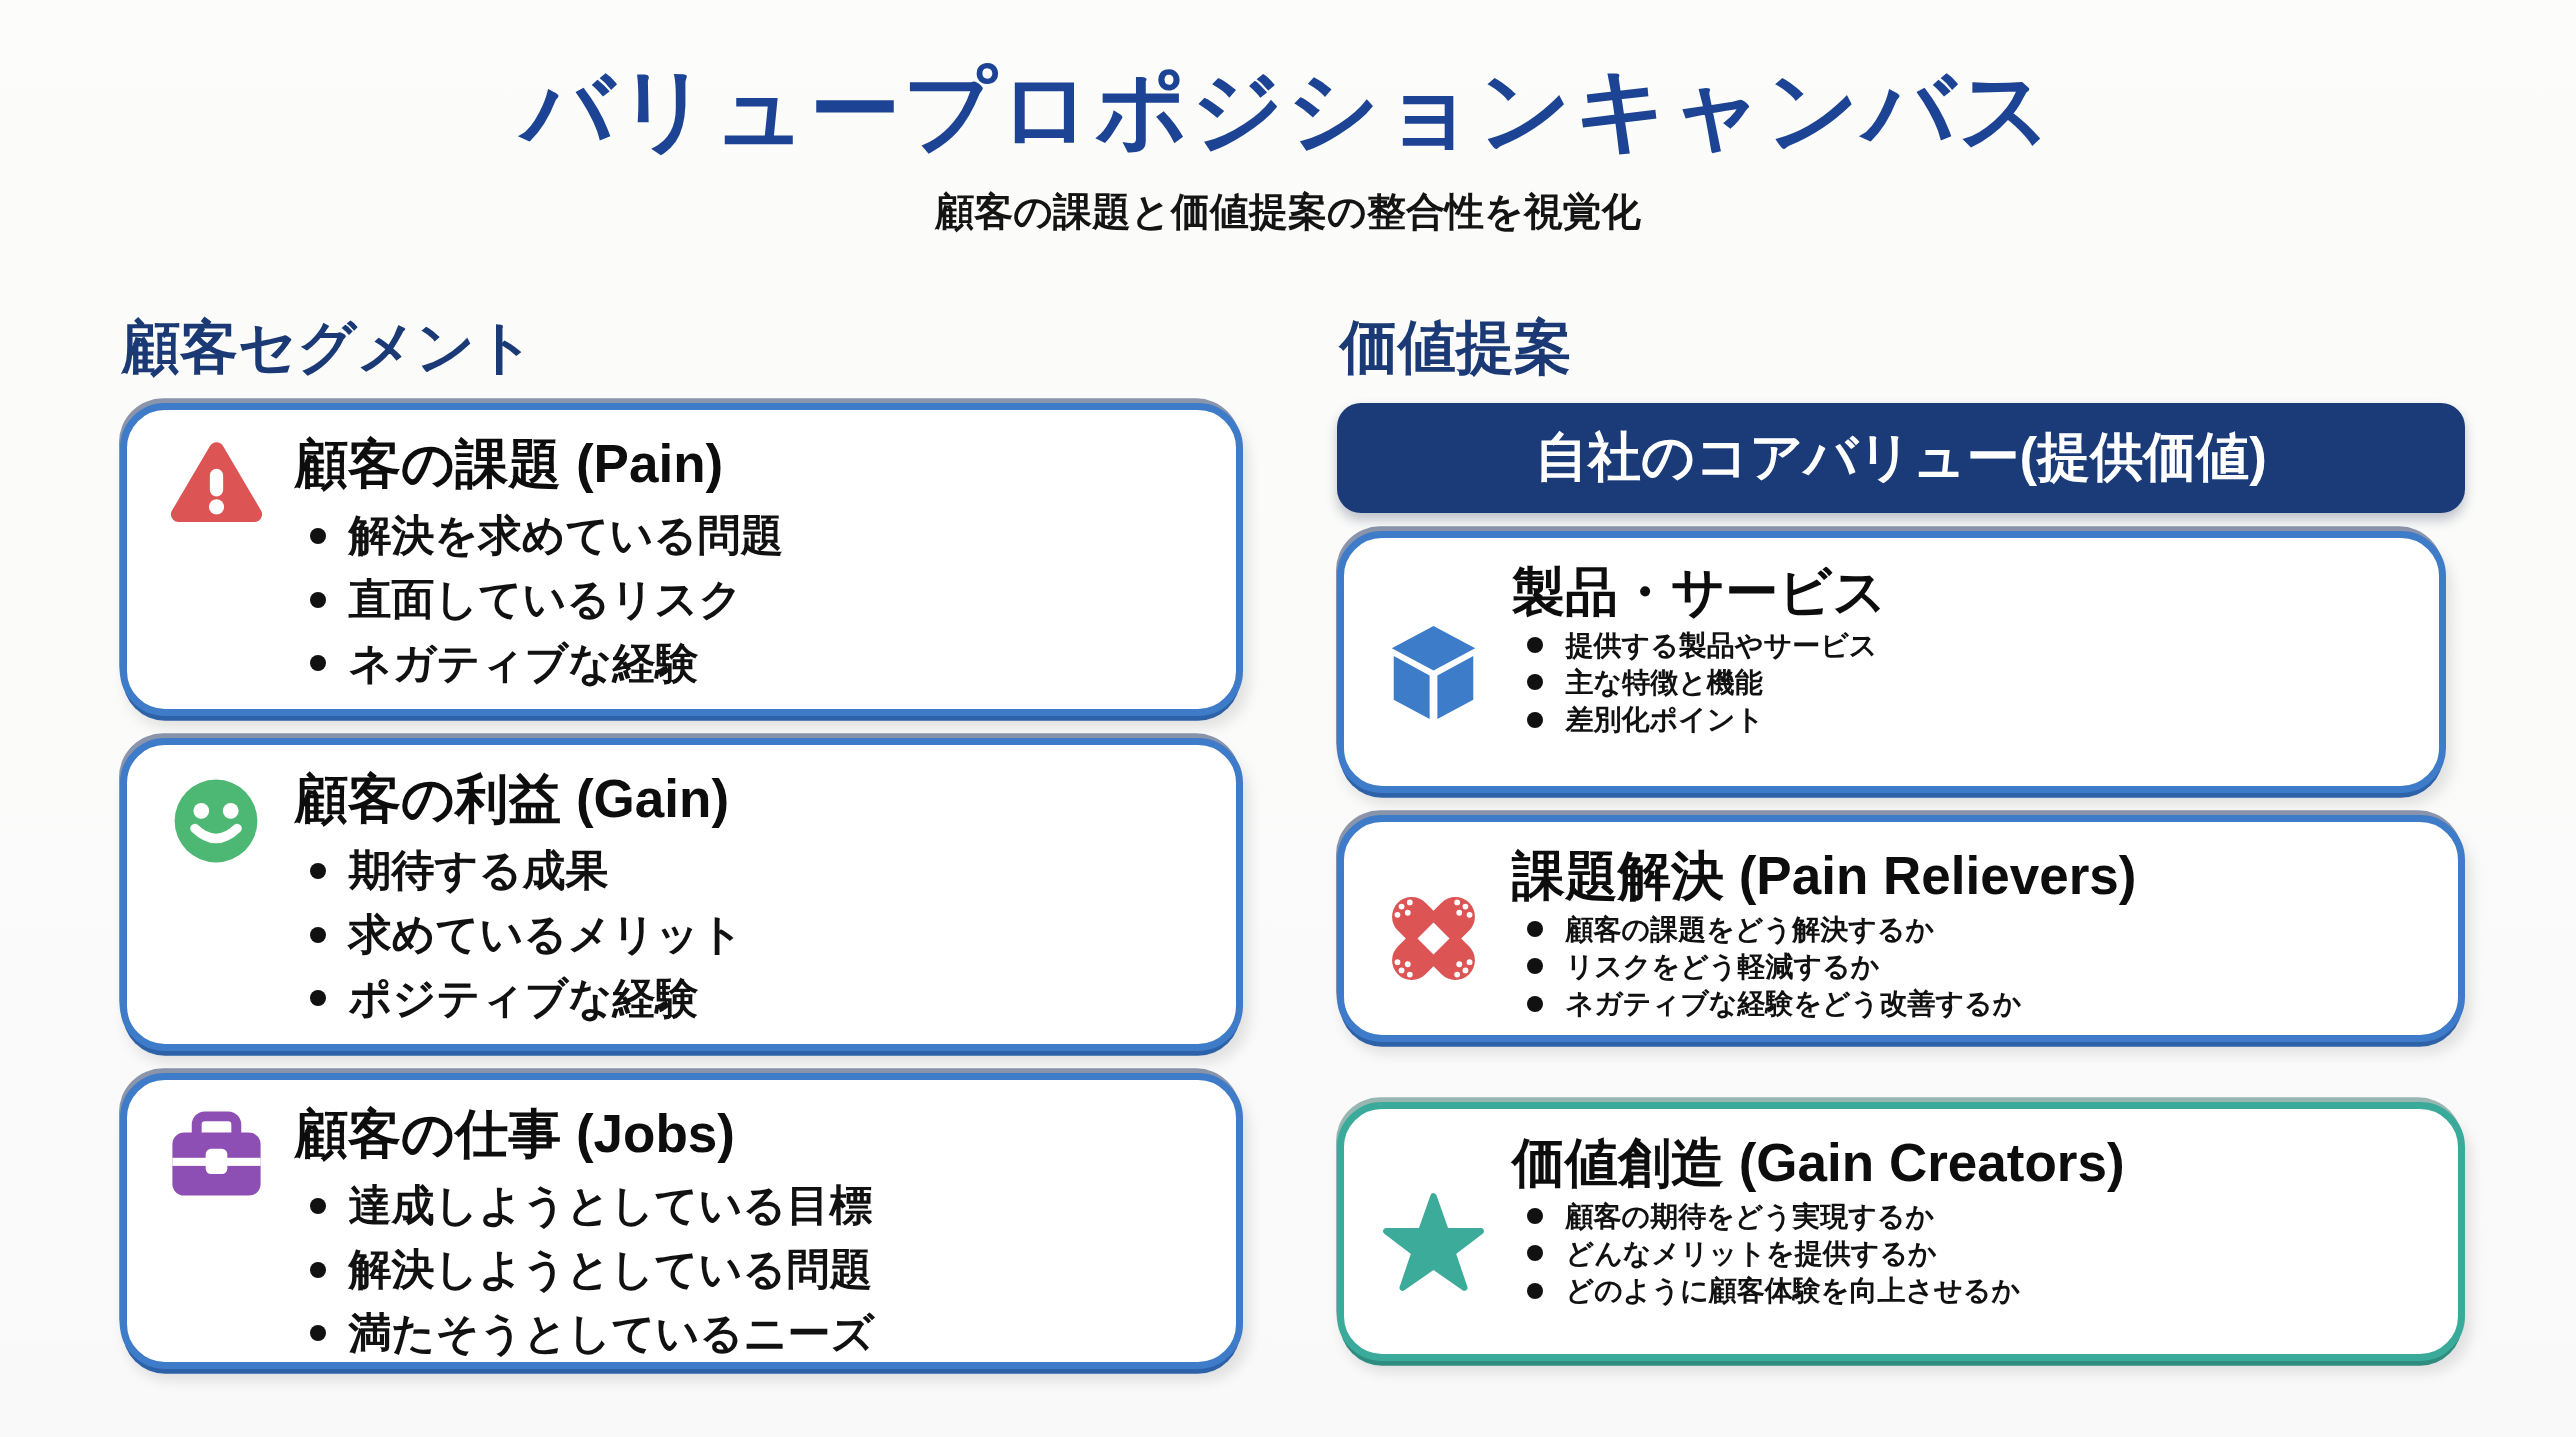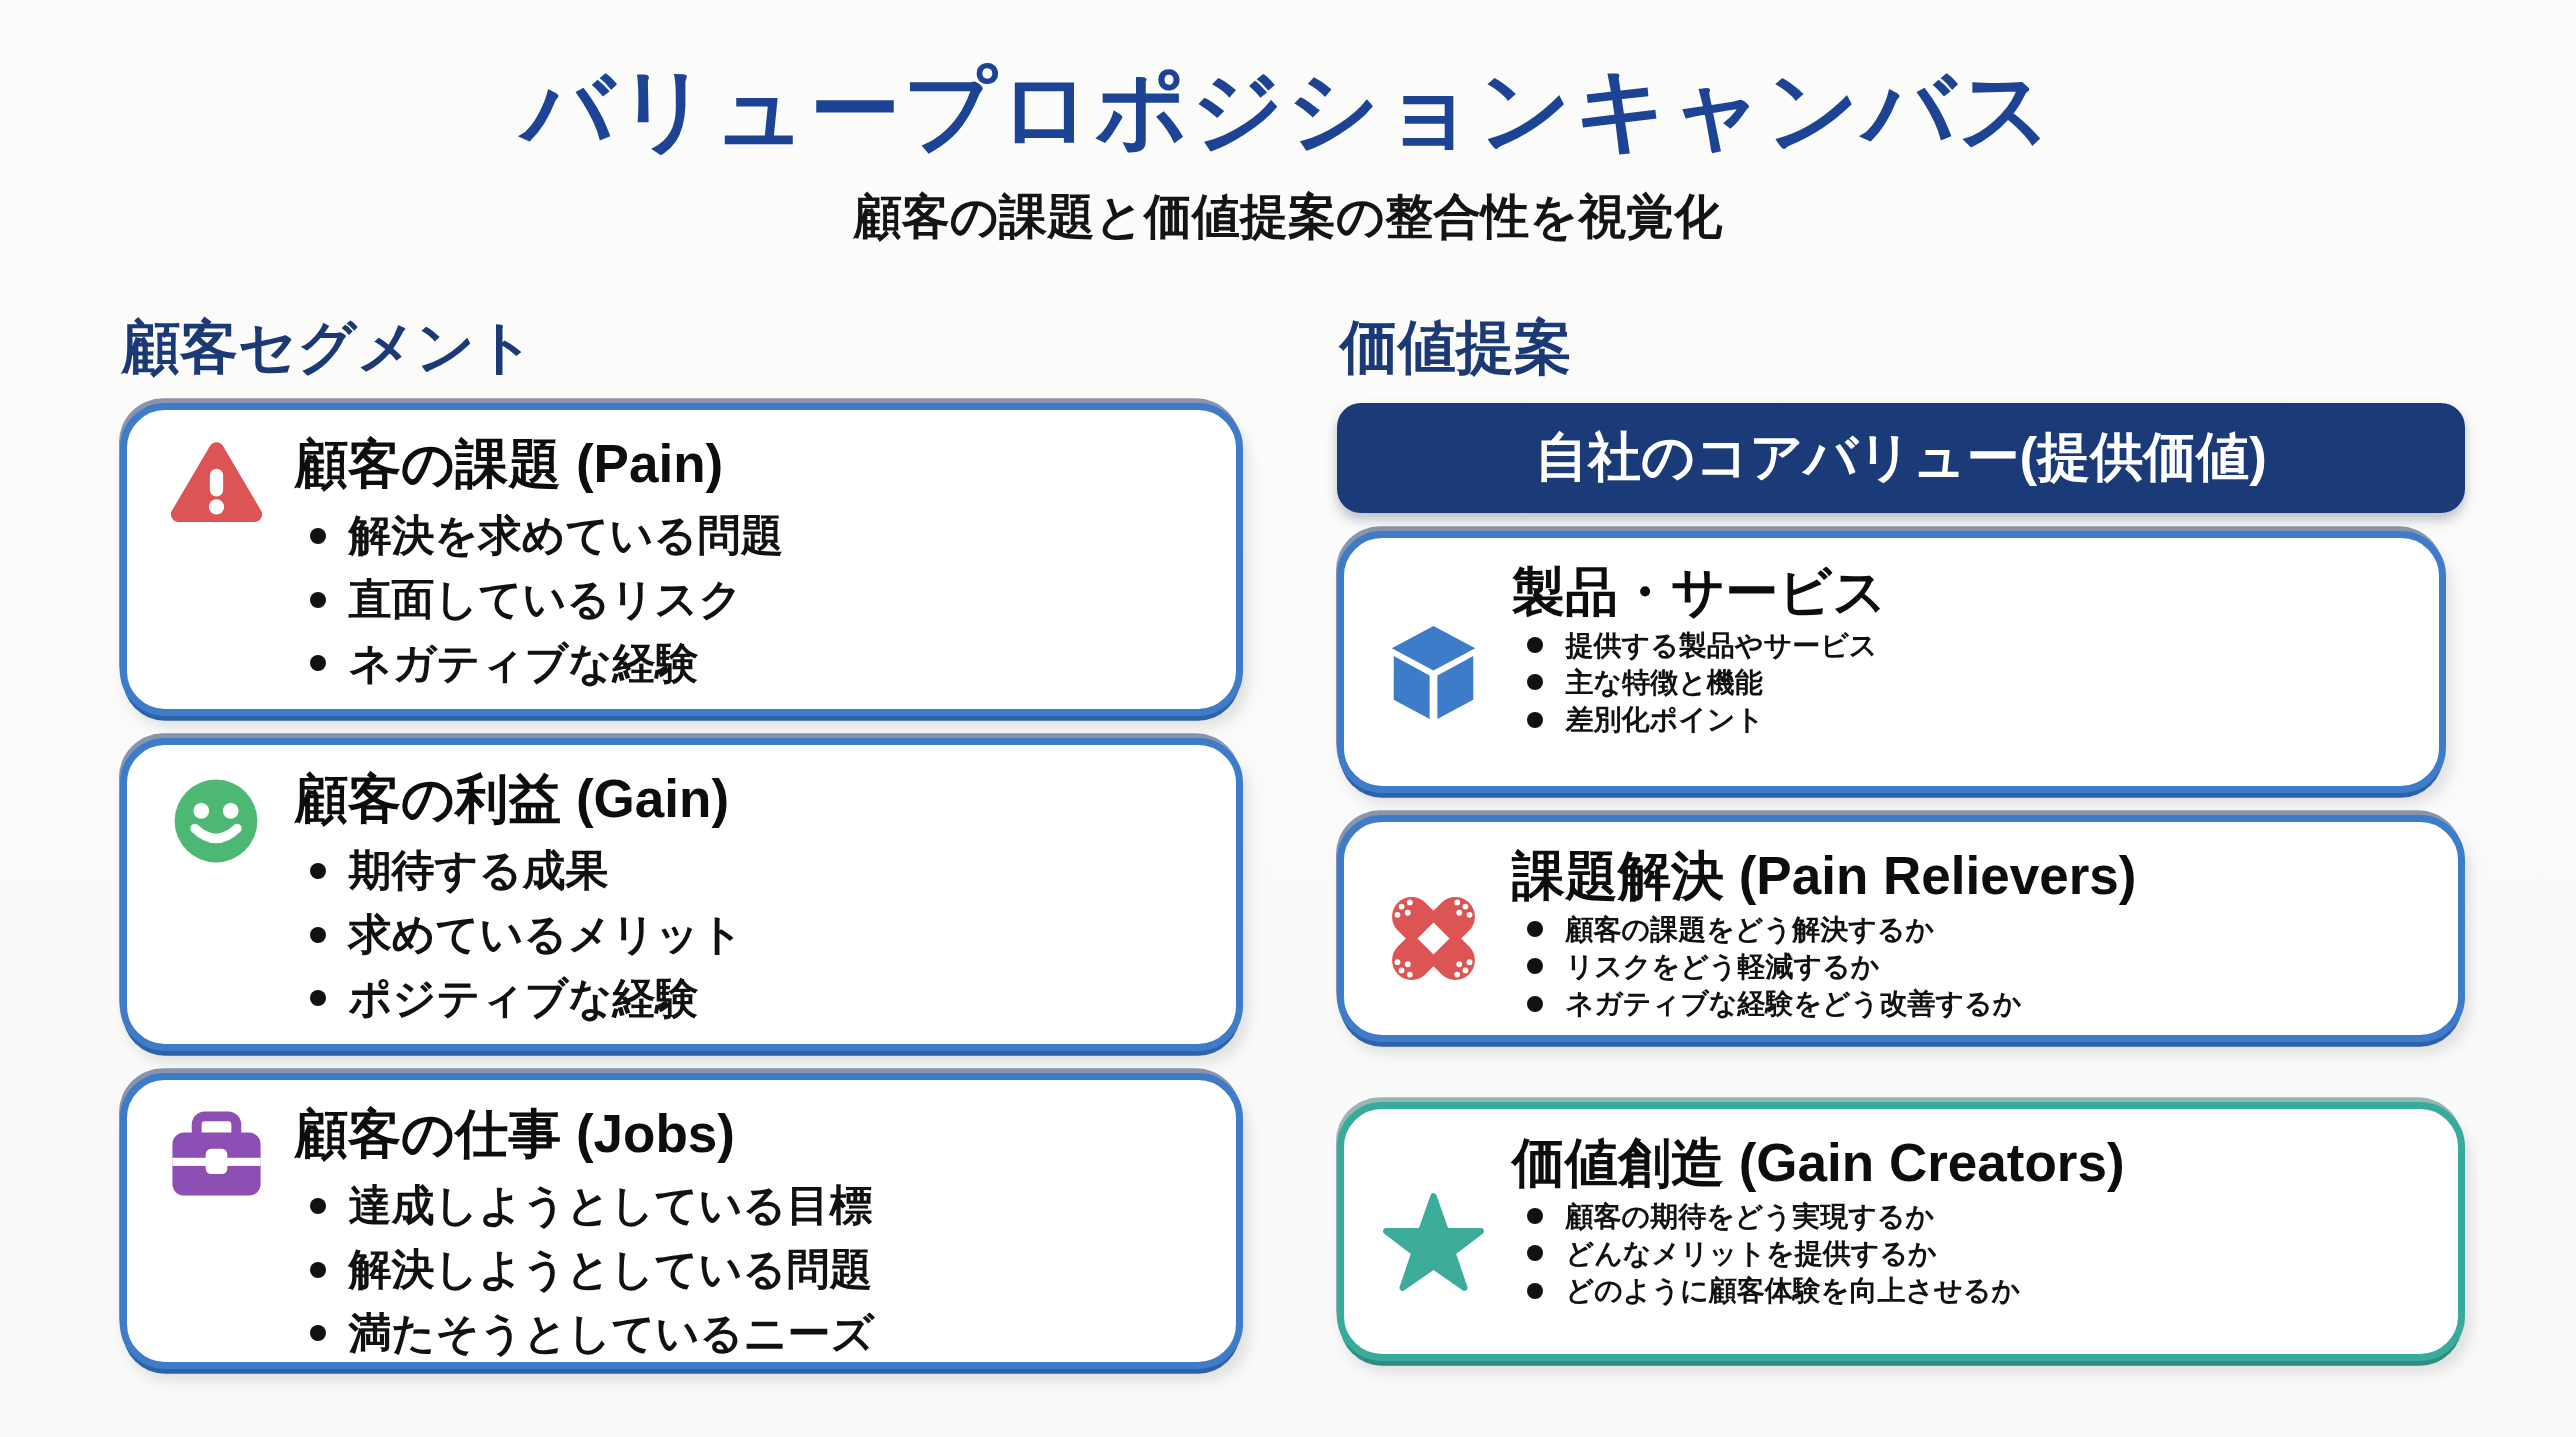--- a/index.html
+++ b/index.html
@@ -13,21 +13,21 @@
     position:relative;width:2576px;height:1438px;overflow:hidden;
     background:linear-gradient(180deg,#fcfcfb 0%,#f8f9f8 100%);
   }
   .title{
     position:absolute;top:49px;left:0;width:100%;
     text-align:center;font-size:91px;font-weight:800;
     color:#1d4494;letter-spacing:2.8px;margin:0;
   }
   .subtitle{
     position:absolute;top:185px;left:0;width:100%;
-    text-align:center;font-size:48px;font-weight:800;color:#141414;
+    text-align:center;font-size:39px;font-weight:800;color:#141414;
   }
   .col-header{
     position:absolute;font-size:58px;font-weight:800;color:#1b3a75;
   }
   .col-header.left{left:122px;top:309px;}
   .col-header.right{left:1340px;top:309px;}
 
   .banner{
     position:absolute;left:1337px;top:403px;width:1128px;height:110px;
     background:#1b3a78;border-radius:24px;

